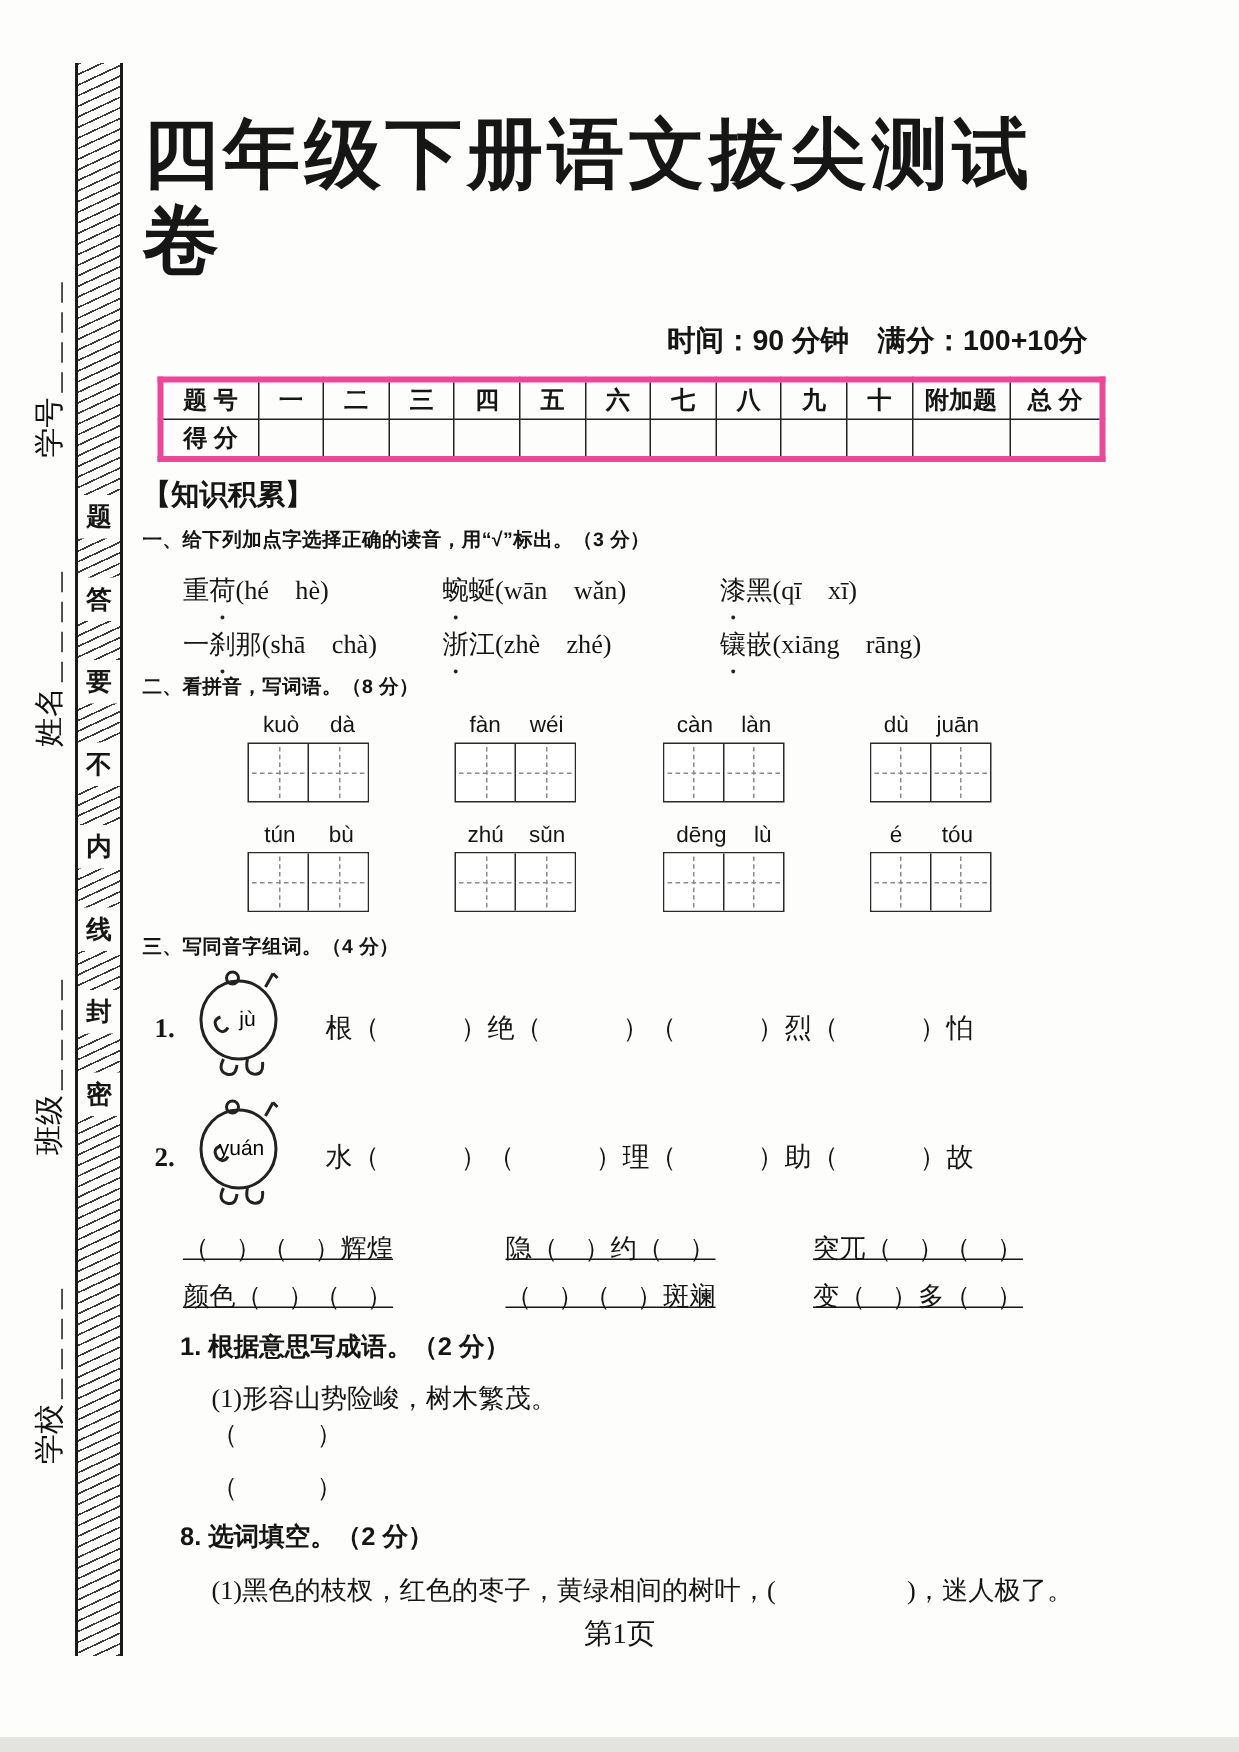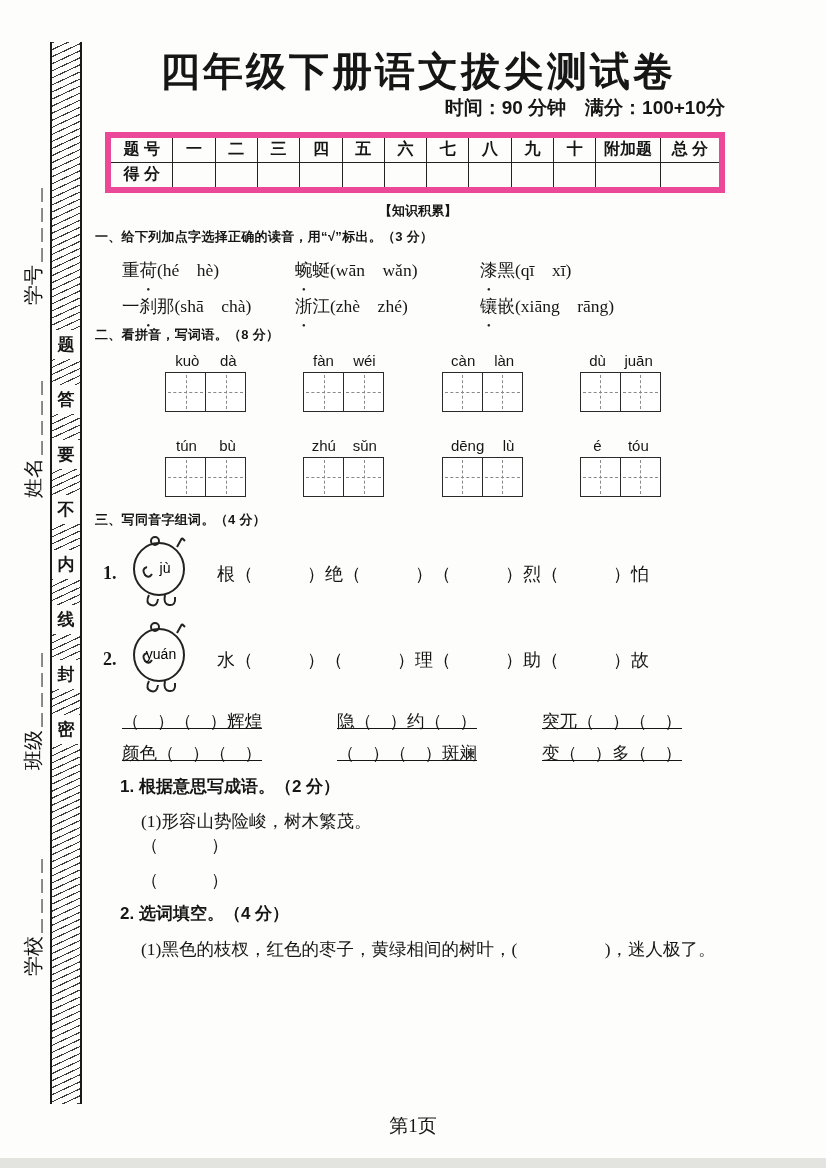--- a/index.html
+++ b/index.html
@@ -20,32 +20,32 @@
     font-size:17px; font-weight:bold; padding:3px 0; font-family:"Liberation Sans",sans-serif;
   }
   .seal-label {
     position:absolute; left:-52px; width:170px; height:26px; line-height:26px;
     transform:rotate(-90deg); font-size:20px; font-family:"Liberation Serif",serif;
     white-space:pre; color:#111;
   }
 
   
   .main { position:absolute; left:95px; top:0; width:646px; }
-  .title { margin-top:50px; text-align:center; font-family:"Liberation Serif",serif;
-           font-weight:700; font-size:40px; letter-spacing:3px; line-height:1.12; }
+  .title { margin-top:76px; font-family:"Liberation Serif",serif;
+           font-weight:700; font-size:51px; letter-spacing:3px; line-height:1.12; }
   .subtitle { margin-top:16px; text-align:center; font-family:"Liberation Serif",serif;
               font-weight:700; font-size:35px; letter-spacing:2px; }
-  .meta { text-align:right; padding-right:16px; font-weight:700; font-size:19px; }
-
-  table.score { border-collapse:collapse; margin:11px 16px 0 10px; border:6px solid #ec4899; }
+  .meta { margin-top:24px; text-align:right; padding-right:16px; font-weight:700; font-size:19px; }
+
+  table.score { border-collapse:collapse; margin:11px 4px 0 10px; border:4px solid #ec4899; }
   table.score td { border:1px solid #222; height:24px; text-align:center;
                    font-weight:700; font-size:16px; padding:0 2px; white-space:pre; }
   td.c-corner { width:62px; } td.c-num { width:42px; } td.c-extra { width:62px; } td.c-total { width:58px; }
 
-  .tag { margin-top:9px; font-weight:700; font-size:13px;text-align:center; }
+  .tag { margin-top:9px; font-weight:700; font-size:19px; }
   .qtitle { margin-top:8px; font-weight:700; font-size:13px; letter-spacing:0.3px; }
 
   
   .q1-row { display:flex; margin:12px 0 0 27px; font-family:"Liberation Serif",serif; font-size:17.5px; }
   .q1-row .w1 { width:173px; } .q1-row .w2 { width:185px; }
   .q1-row span { white-space:pre; }
   .dotchar { position:relative; display:inline-block; }
   .dotchar::after { content:"●"; position:absolute; left:50%; transform:translateX(-50%);
                     bottom:-10px; font-size:6px; color:#222; }
 
@@ -69,21 +69,21 @@
   
   .q4-fillrow { display:flex; margin:8px 0 0 27px; font-family:"Liberation Serif",serif; font-size:17.5px;text-decoration:underline; }
   .q4-fillrow span { white-space:pre; }
   .q4-fillrow .f1 { width:215px; } .q4-fillrow .f2 { width:205px; }
   .q4-sub { margin:10px 0 0 25px; font-weight:700; font-size:17px; }
   .q4-item { display:flex; justify-content:space-between; margin:11px 0 0 46px; width:590px;
              font-family:"Liberation Serif",serif; font-size:17.5px;flex-direction:column; }
   .q4-item span { white-space:pre; }
   .q4-line { margin:12px 0 0 46px; font-family:"Liberation Serif",serif; font-size:17.5px; white-space:pre; }
 
-  .footer { position:absolute; left:0; top:1113px; width:826px; text-align:center;
+  .footer { position:absolute; left:0; top:1076px; width:826px; text-align:center;
             font-family:"Liberation Serif",serif; font-size:19px; }
   svg .stroke { fill:none; stroke:#222; stroke-width:2; }
 </style>
 </head>
 <body>
 
 <div class="page">
 
   <div class="seal-band"></div>
   <span class="seal-char" style="top:330px">题</span>
@@ -190,21 +190,21 @@
         <div class="q2-pin">
             <span>dù</span>
             <span>juān</span>
           </div>
         <div class="gridbox">
             <div class="gridcell"></div>
             <div class="gridcell"></div>
           </div>
       </div>
     </div>
-    <div class="q2-rowwrap" style="margin-top:25px">
+    <div class="q2-rowwrap" style="margin-top:13px">
       <div class="q2-group">
         <div class="q2-pin">
             <span>tún</span>
             <span>bù</span>
           </div>
         <div class="gridbox">
             <div class="gridcell"></div>
             <div class="gridcell"></div>
           </div>
       </div>
@@ -289,20 +289,20 @@
         <span>变（　）多（　）</span>
     </div>
     <div class="q4-sub">1. 根据意思写成语。（2 分）</div>
     <div class="q4-item">
       <span>(1)形容山势险峻，树木繁茂。</span>
         <span>（　　　）</span>
     </div>
     <div class="q4-item">
         <span>（　　　）</span>
     </div>
-    <div class="q4-sub">2. 选词填空。（4 分）</div>
+    <div class="q4-sub">8. 选词填空。（2 分）</div>
     <div class="q4-line">(1)黑色的枝杈，红色的枣子，黄绿相间的树叶，(　　　　　)，迷人极了。</div>
 
   </div>
 
   <div class="footer">第1页</div>
   <div class="bottom-strip"></div>
 </div>
 
 </body></html>

